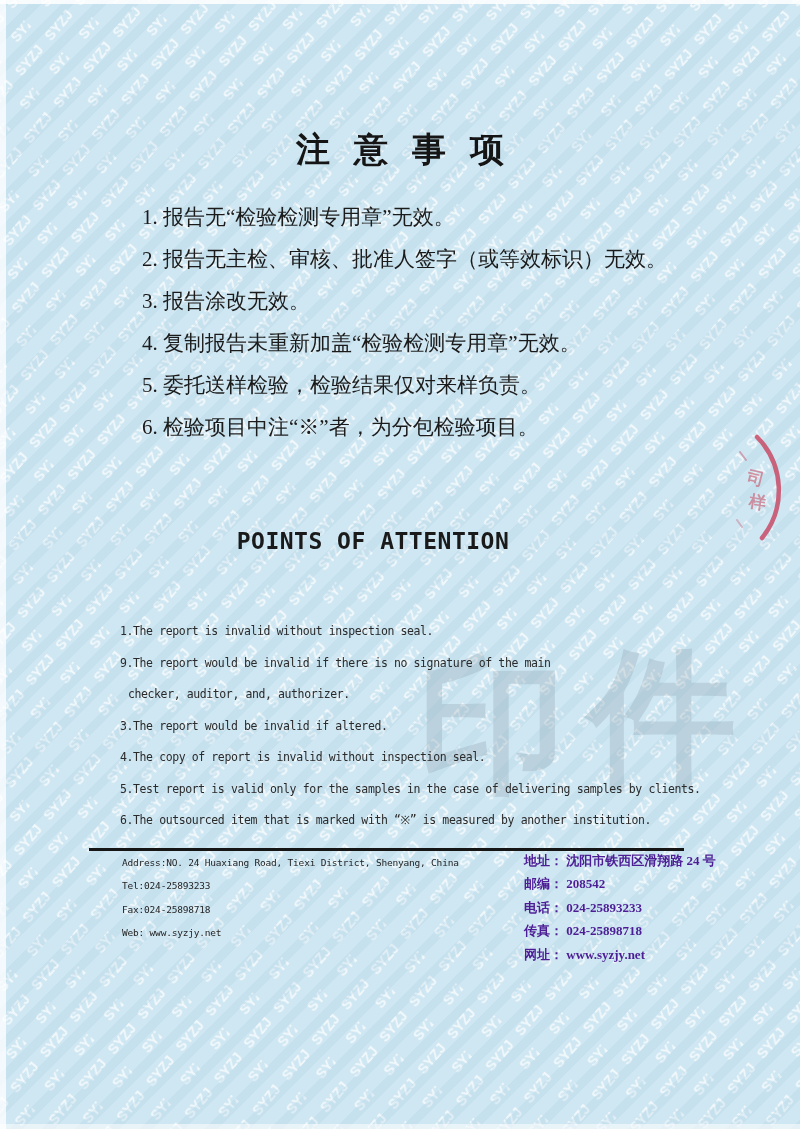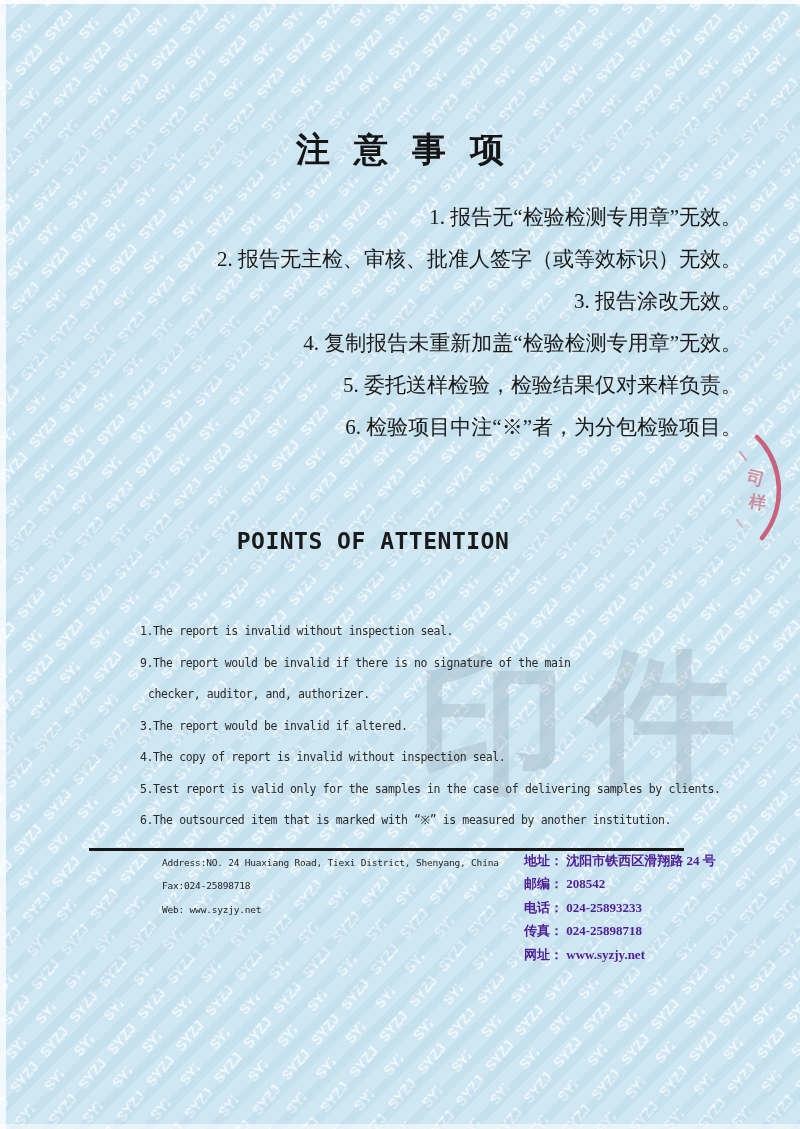--- a/index.html
+++ b/index.html
@@ -32,45 +32,45 @@
     font-family:"Liberation Serif","DejaVu Serif",serif;
   }
   .stamp-char-1{left:747px;top:470px;transform:rotate(14deg);}
   .stamp-char-2{left:749px;top:494px;transform:rotate(9deg);}
   
   .title-cn{
     position:absolute;left:12px;top:127px;width:800px;text-align:center;
     font-size:34px;font-weight:700;letter-spacing:24px;color:#151515;
   }
   
-  .cn-list{position:absolute;left:142px;top:196px;width:600px;text-align:right;}
+  .cn-list{position:absolute;left:142px;top:196px;width:600px;}
   .cn-item{font-size:21px;line-height:42px;white-space:nowrap;color:#1b1b1b;}
   
   .title-en{
     position:absolute;left:0;top:528px;width:800px;text-align:center;
     transform:translateX(-27px);
     font-family:"DejaVu Sans Mono","Liberation Mono",monospace;
     font-size:23px;font-weight:700;letter-spacing:0.5px;color:#1a1a1a;
   }
   
   .en-list{
-    position:absolute;left:140px;top:616px;width:620px;
+    position:absolute;left:120px;top:616px;width:620px;
     font-family:"DejaVu Sans Mono","Liberation Mono",monospace;
     font-size:11.5px;letter-spacing:-0.4px;color:#2a2a2a;
   }
   .en-line{line-height:31.5px;white-space:nowrap;}
   .en-line.cont{padding-left:8px;}
   
   .footer-rule{position:absolute;left:89px;top:848px;width:595px;height:2.5px;background:#161616;}
   .footer-en{
     position:absolute;left:122px;top:851px;width:360px;
     font-family:"DejaVu Sans Mono","Liberation Mono",monospace;
     font-size:9.5px;letter-spacing:-0.2px;color:#242424;
   }
-  .footer-en .f-line{line-height:23.4px;white-space:nowrap;margin-left:40px;}
+  .footer-en .f-line{line-height:23.4px;white-space:nowrap;}
   .footer-cn{
     position:absolute;left:485px;top:849px;width:300px;
     font-size:13px;color:#4c1d95;font-weight:600;margin-left:39px;
   }
   .footer-cn .f-line{line-height:23.4px;white-space:nowrap;}
   
   .edge-left{position:absolute;left:0;top:0;width:6px;height:1129px;background:rgba(255,255,255,0.75);}
   .edge-top{position:absolute;left:0;top:0;width:800px;height:4px;background:rgba(255,255,255,0.85);}
   .edge-bottom{position:absolute;left:0;bottom:0;width:800px;height:5px;background:rgba(255,255,255,0.55);}
 </style>
@@ -122,20 +122,21 @@
     <div class="en-line">3.The report would be invalid if altered.</div>
     <div class="en-line">4.The copy of report is invalid without inspection seal.</div>
     <div class="en-line">5.Test report is valid only for the samples in the case of delivering samples by clients.</div>
     <div class="en-line">6.The outsourced item that is marked with “※” is measured by another institution.</div>
   </div>
 
   <div class="footer-rule"></div>
 
   <div class="footer-en">
     <div class="f-line">Address:NO. 24 Huaxiang Road, Tiexi District, Shenyang, China</div>
+    <div class="f-line">Tel:024-25893233</div>
     <div class="f-line">Fax:024-25898718</div>
     <div class="f-line">Web: www.syzjy.net</div>
   </div>
 
   <div class="footer-cn">
     <div class="f-line">地址： 沈阳市铁西区滑翔路 24 号</div>
     <div class="f-line">邮编： 208542</div>
     <div class="f-line">电话： 024-25893233</div>
     <div class="f-line">传真： 024-25898718</div>
     <div class="f-line">网址： www.syzjy.net</div>

